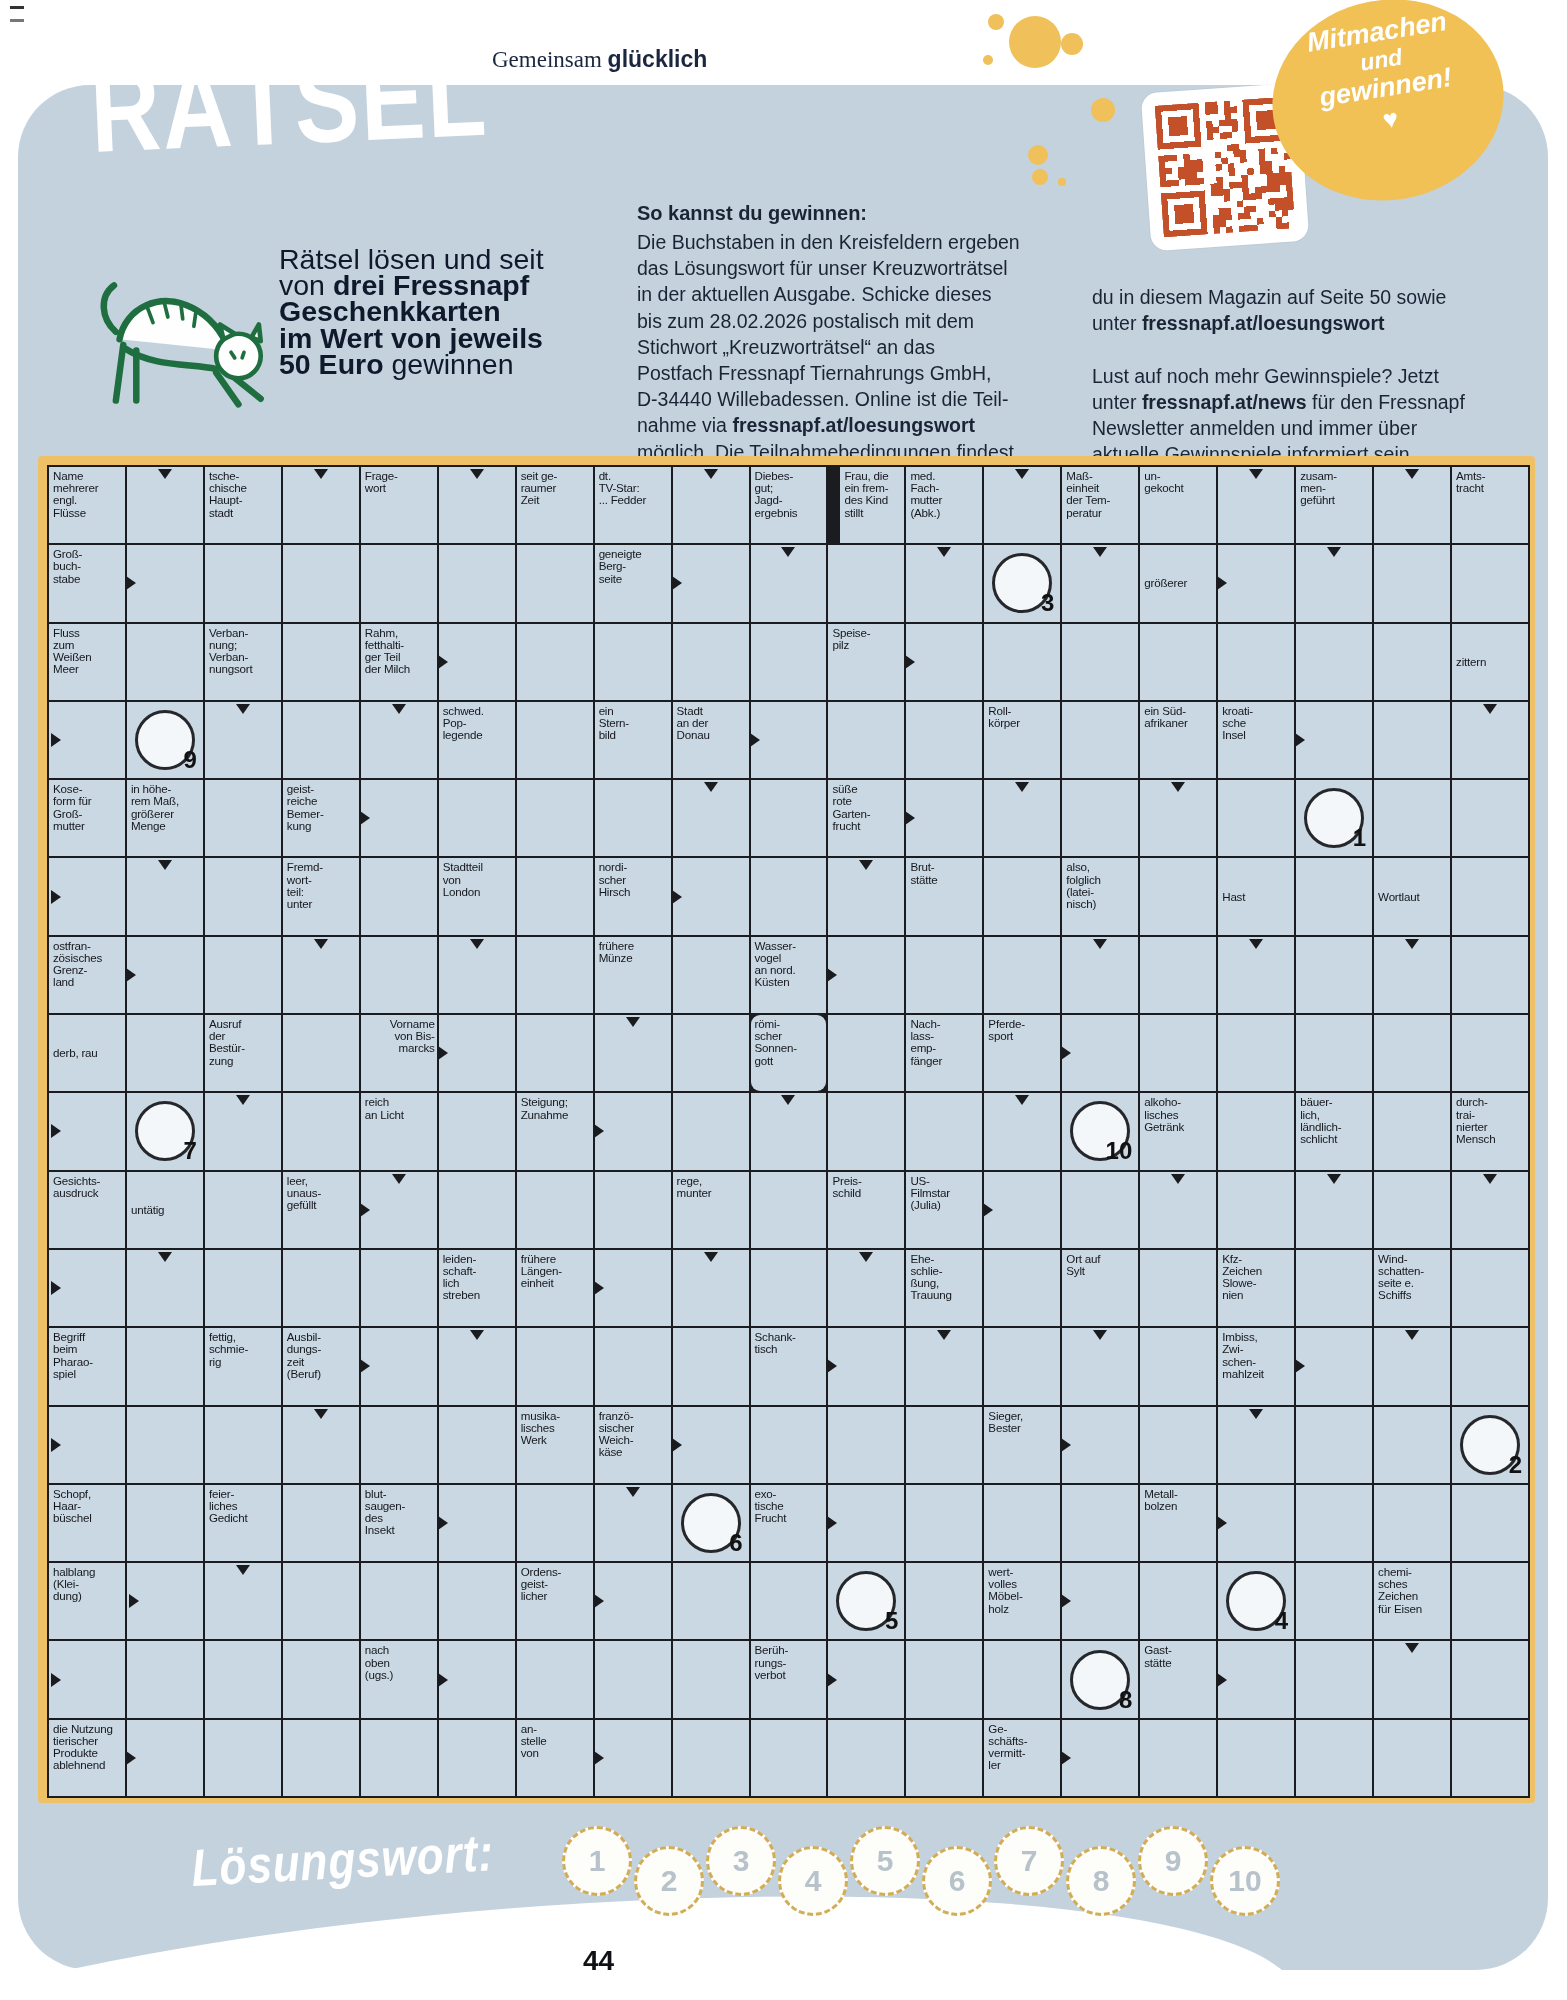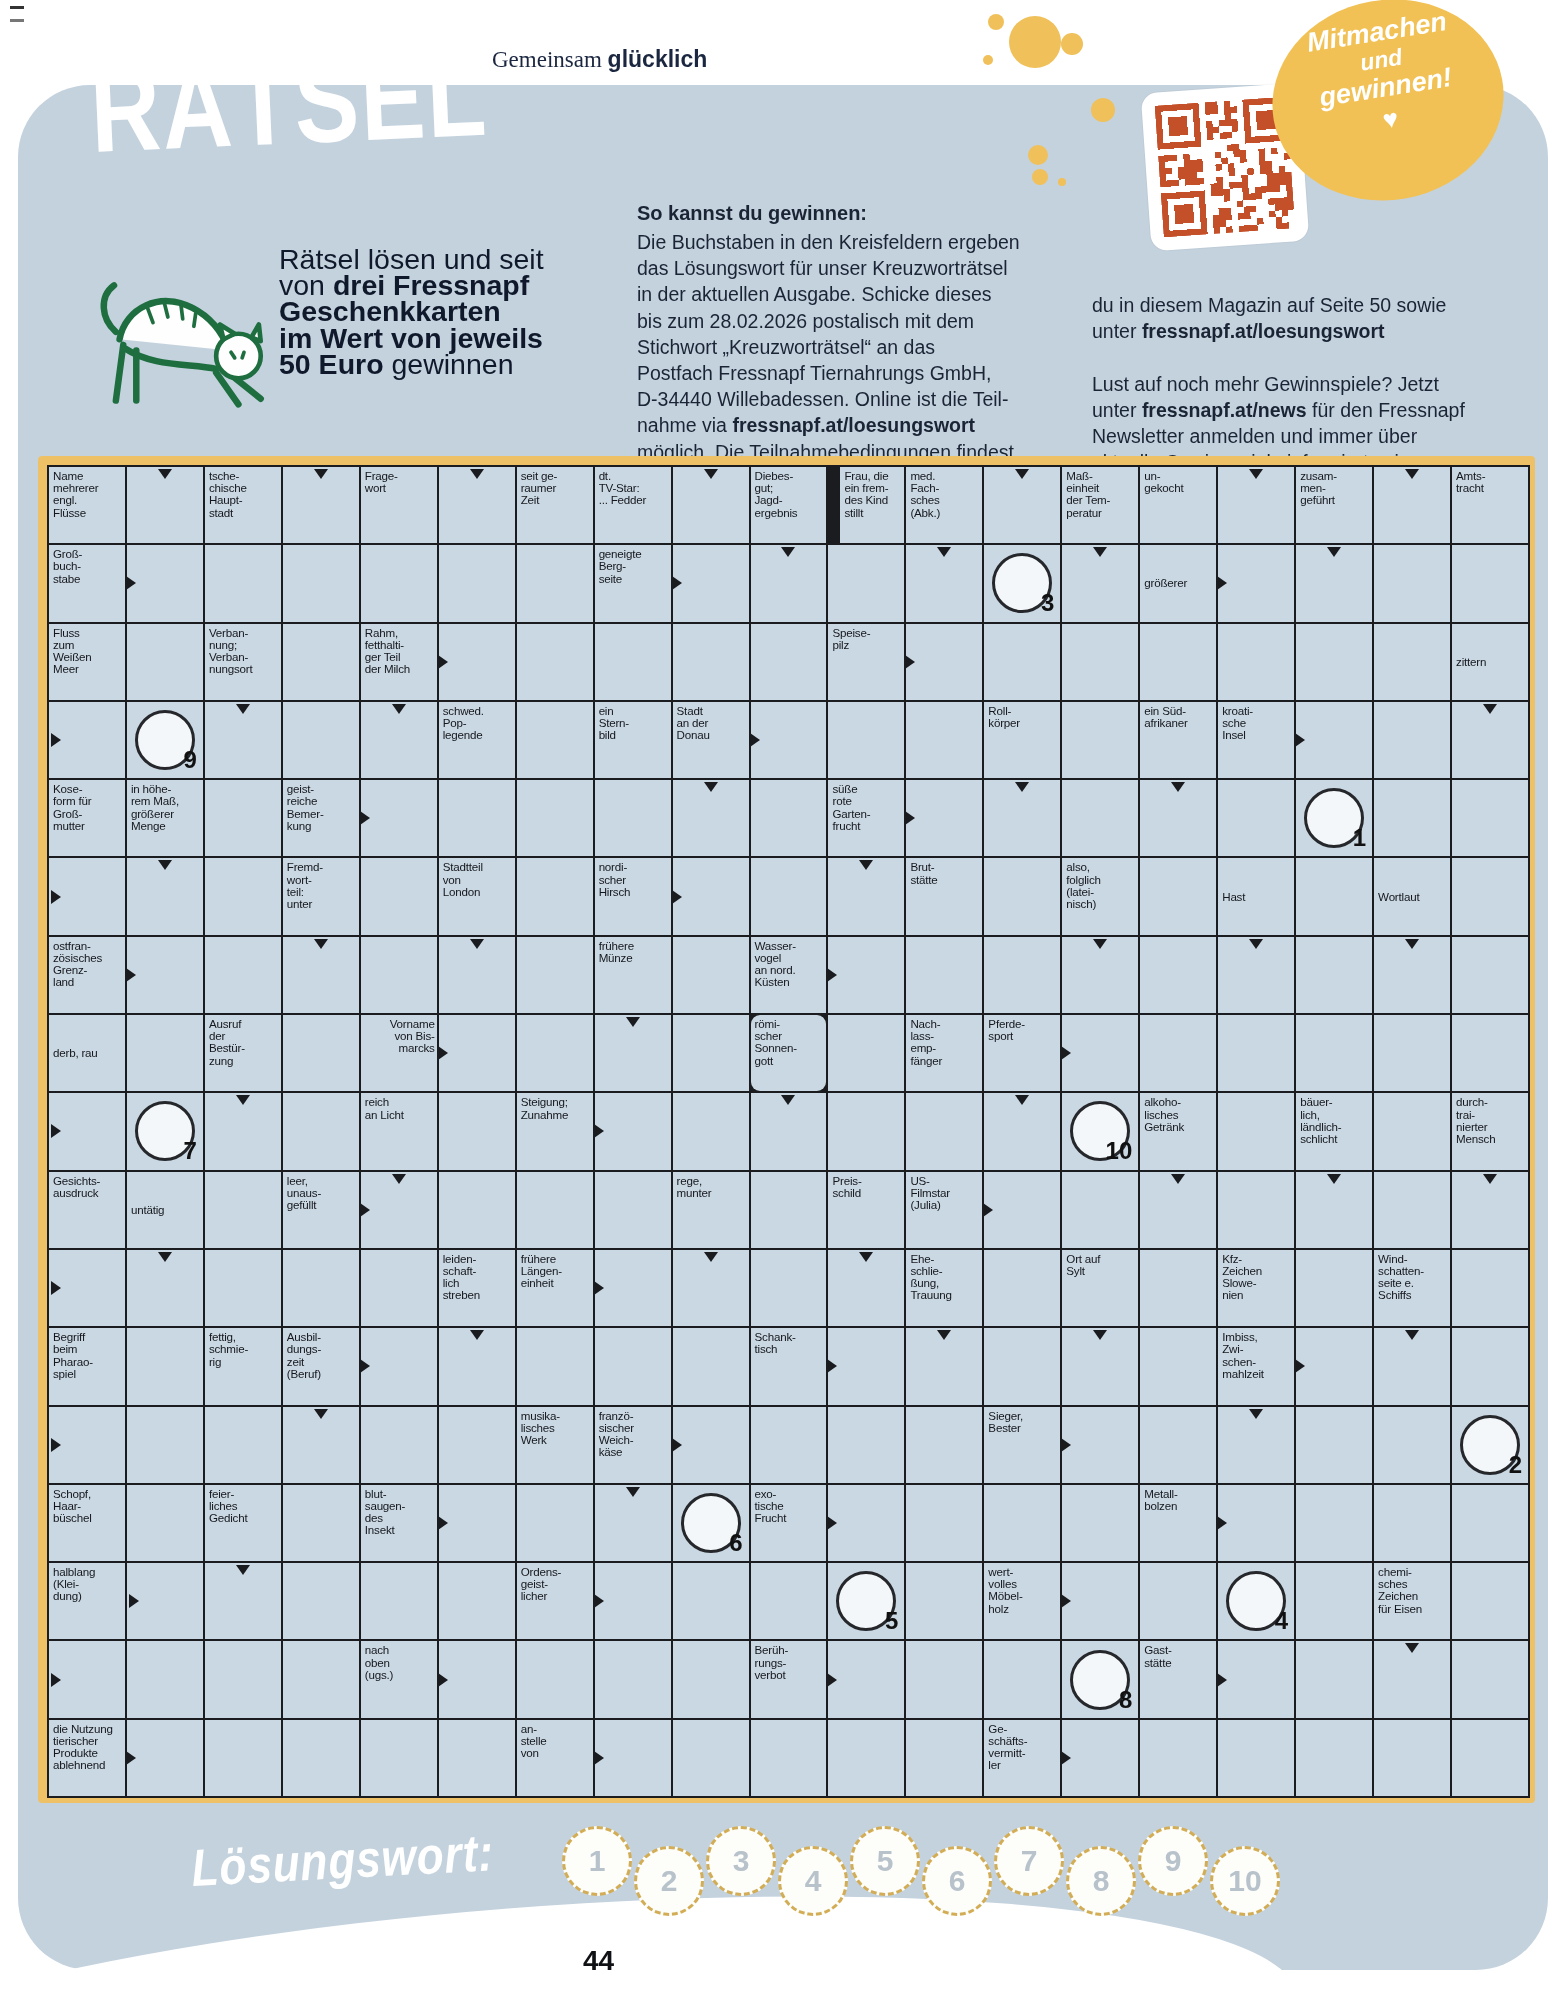--- a/index.html
+++ b/index.html
@@ -21,21 +21,21 @@
   .title{left:88px;top:52px;font-size:118px;font-weight:800;color:#ffffff;letter-spacing:2px;
          transform:rotate(-2.5deg) scaleX(0.82);transform-origin:left top;line-height:1;}
 
   .intro{left:279px;top:246px;width:380px;font-size:28.5px;line-height:37px;color:#10192b;}
   .intro b{font-weight:700;}
 
   .howto{left:637px;top:202px;width:450px;font-size:19.5px;color:#1b2435;}
   .howto .hd{font-weight:700;font-size:20px;margin-bottom:4px;}
   .pline{min-height:26.2px;line-height:26.2px;white-space:nowrap;}
   .pline b{font-weight:700;}
-  .rightcol{left:1092px;top:292px;width:430px;font-size:19.5px;color:#1b2435;}
+  .rightcol{left:1092px;top:284px;width:430px;font-size:19.5px;color:#1b2435;}
 
   
   .dot{background:#f0c05a;border-radius:50%;}
 
   
   .qr-tile{left:1146px;top:88px;width:158px;height:158px;background:#fff;border-radius:16px;
            transform:rotate(-4deg);box-shadow:0 0 0 1px rgba(0,0,0,0.03);}
   .qr-tile svg{position:absolute;left:13px;top:13px;width:132px;height:132px;}
 
   
@@ -344,21 +344,21 @@
       </div>
       <div class="cell" style="grid-area: 1 / 11; margin-left: 12px;">
         <span class="txt">Frau, die
 ein frem-
 des Kind
 stillt</span>
       </div>
       <div class="cell" style="grid-area: 1 / 12;">
         <span class="txt">med.
 Fach-
-sches
+mutter
 (Abk.)</span>
       </div>
       <div class="cell" style="grid-area: 1 / 13;">
         <span class="tri-d pos-top"></span>
       </div>
       <div class="cell" style="grid-area: 1 / 14;">
         <span class="txt">Maß-
 einheit
 der Tem-
 peratur</span>

